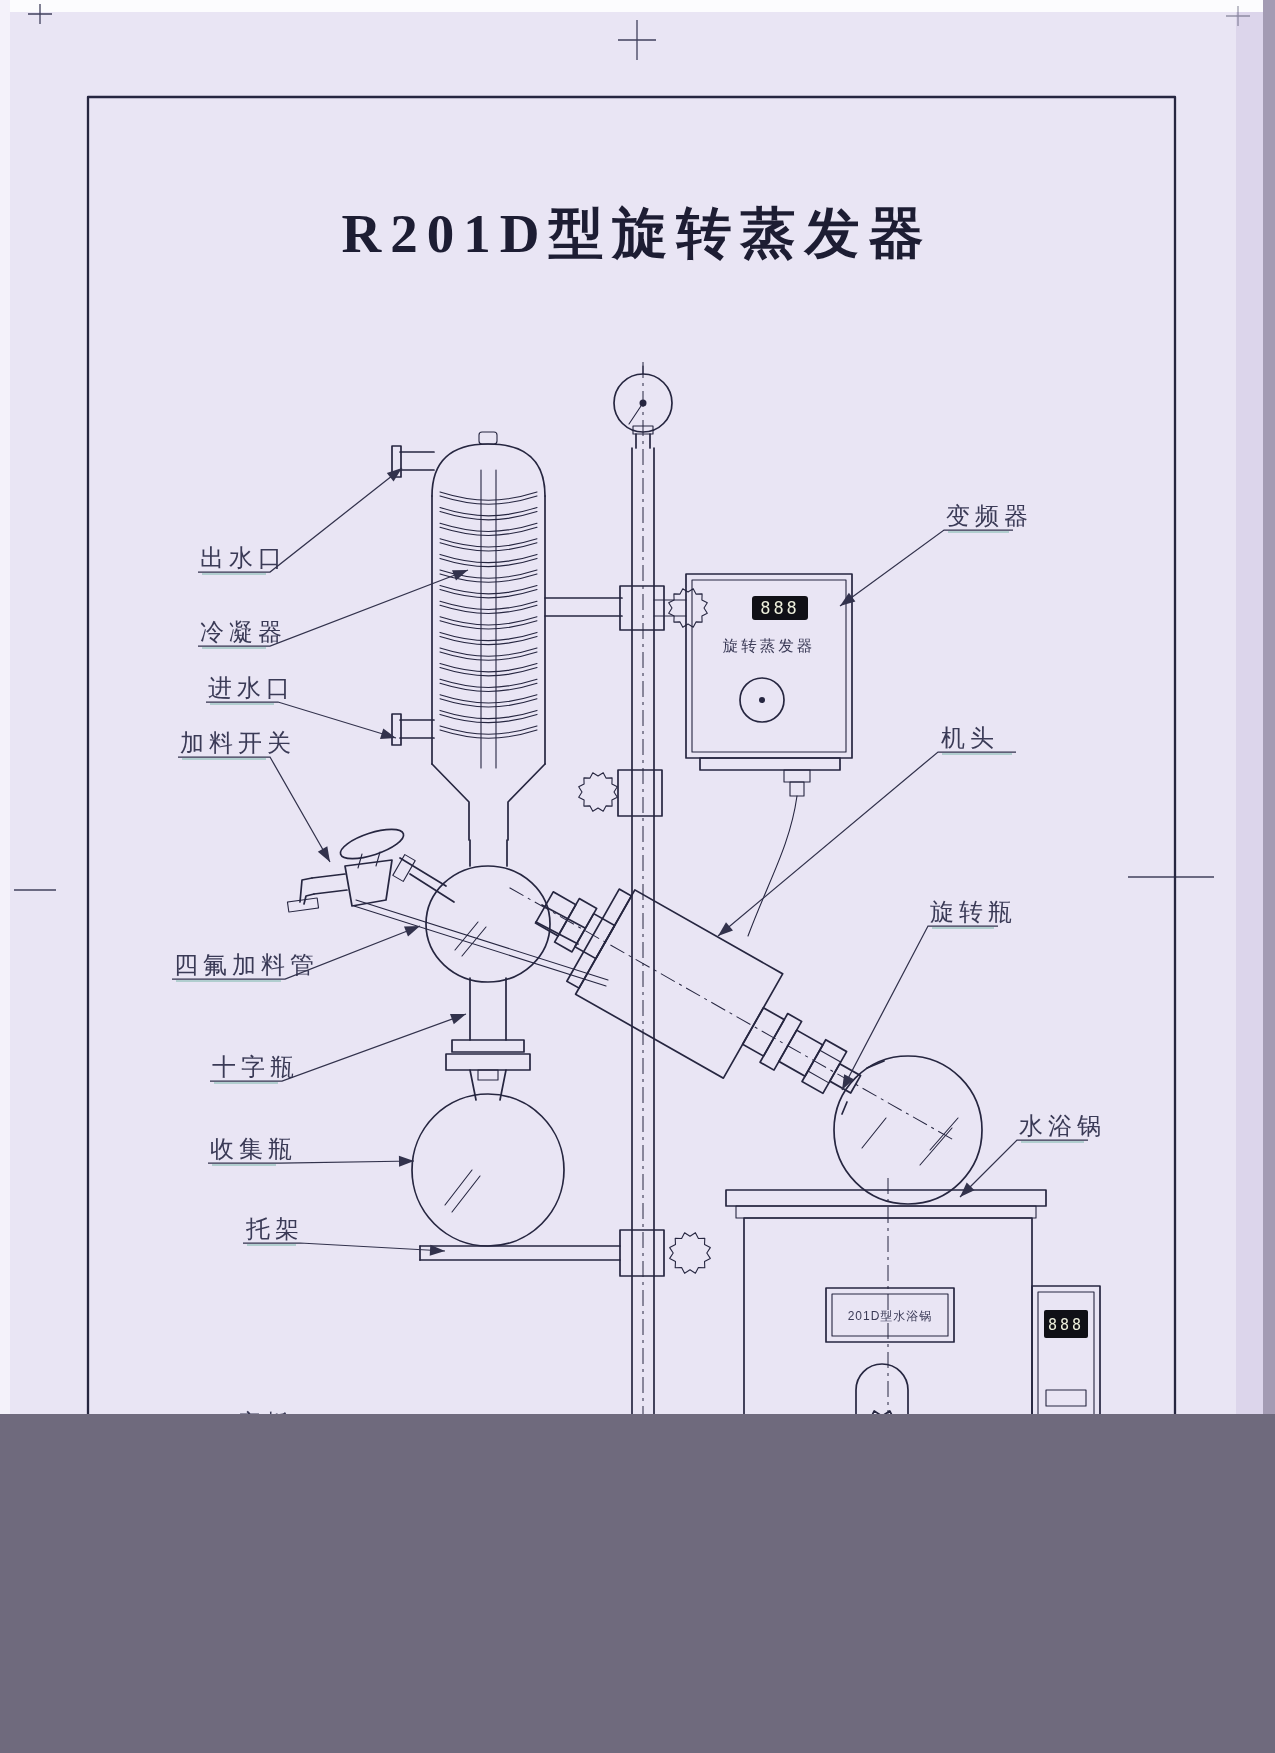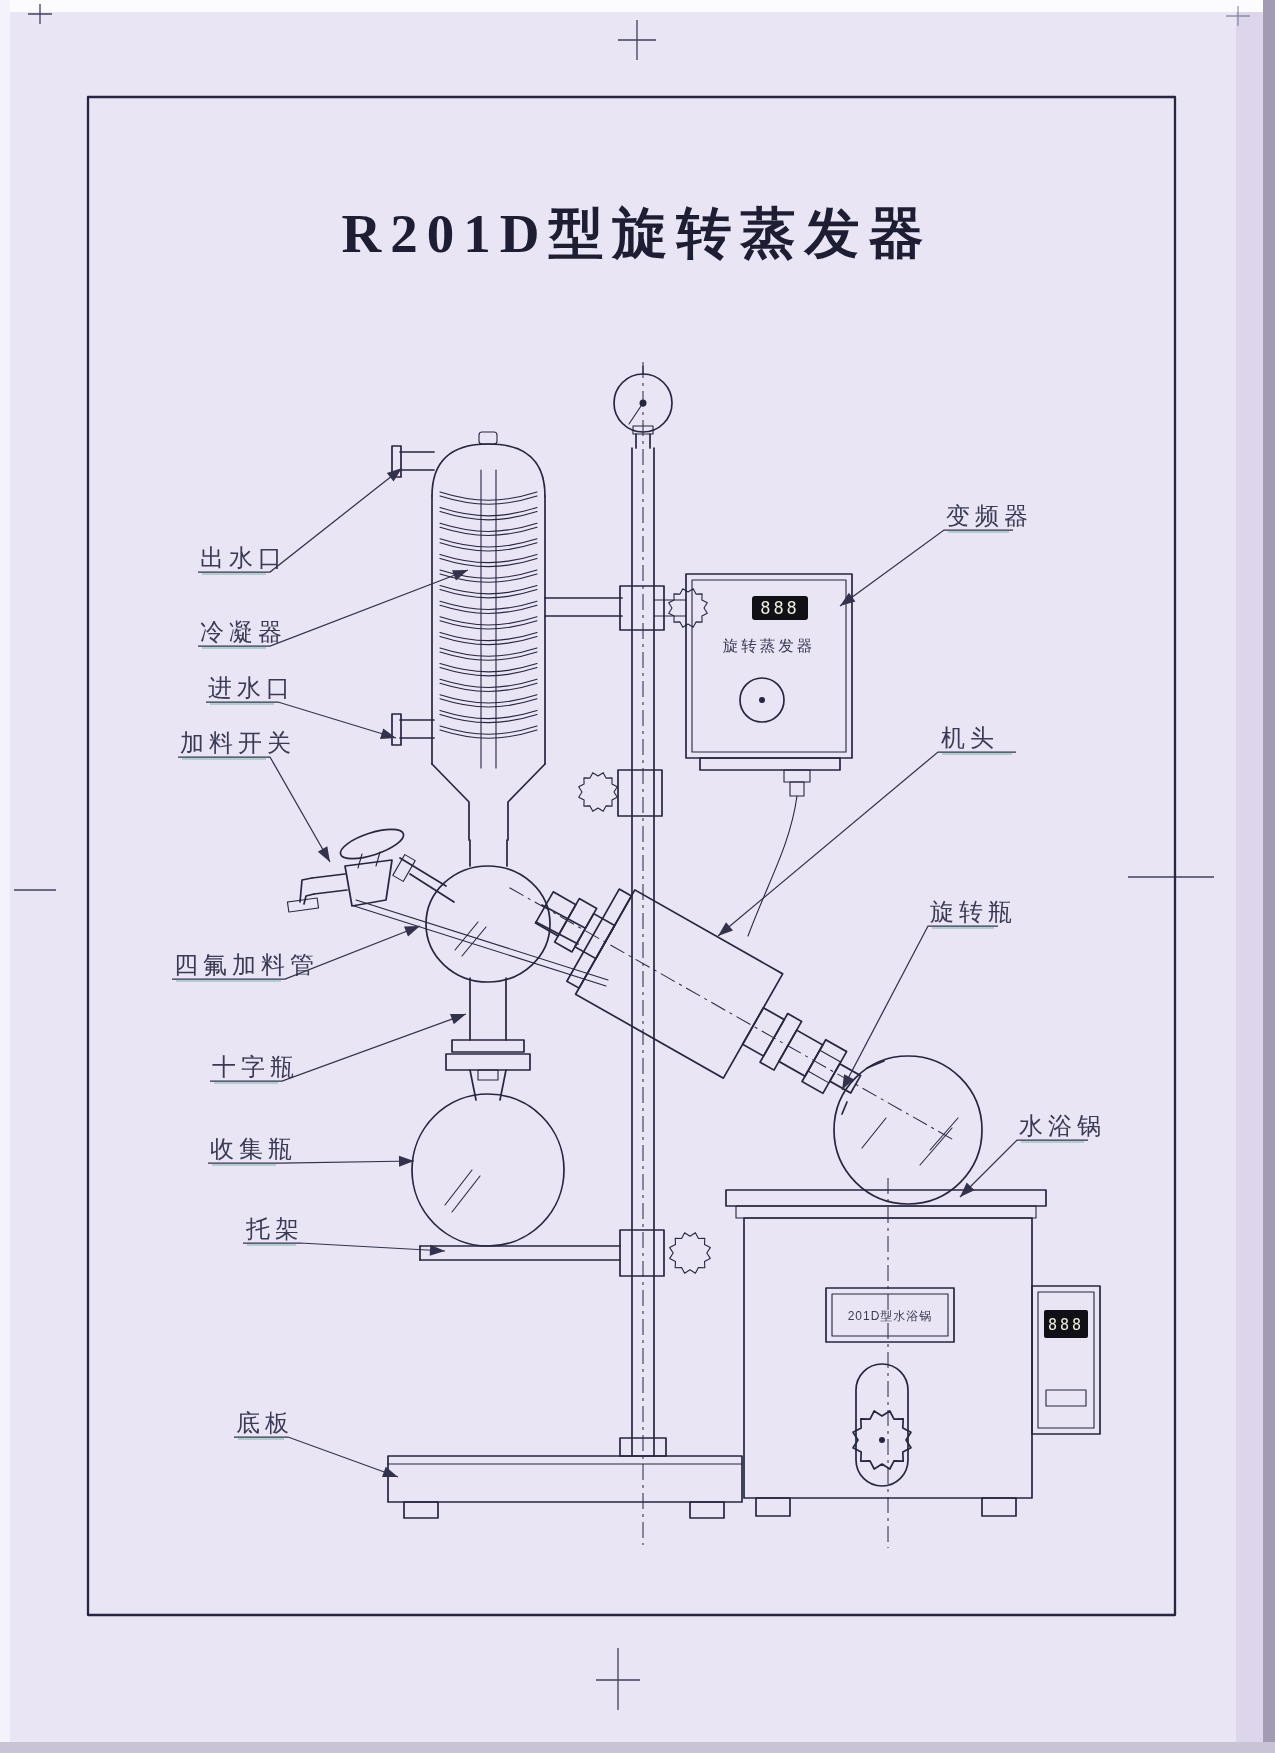--- a/index.html
+++ b/index.html
@@ -1,16 +1,16 @@
 <!DOCTYPE html>
 <html style="--paper: #e9e5f4; --ink: #262640; --ink-dark: #1d1d33; --leader: #32324c; --fringe: #4da58c; --display-bg: #101016;"><head>
 <meta charset="utf-8">
 <style>
   html,body{margin:0;padding:0;background:#6f6a7d;}
-  .stage{position:relative;width:1275px;height:1753px;margin:0 auto;overflow:hidden;}
+  .stage{position:relative;width:1275px;height:1414px;margin:0 auto;overflow:hidden;}
   svg{display:block;}
   svg text{font-family:"Liberation Sans","DejaVu Sans",sans-serif;}
   .title{font-family:"Liberation Serif","DejaVu Serif",serif;font-size:55px;font-weight:600;
          letter-spacing:9px;fill:var(--ink-dark);}
   .lbl{font-size:24px;letter-spacing:5px;fill:#3a3a56;}
   .tiny{font-size:12px;letter-spacing:1px;fill:#3a3a56;}
   .ink{stroke:var(--ink);fill:none;stroke-width:1.7;stroke-linecap:round;stroke-linejoin:round;}
   .thin{stroke-width:1.1;}
   .thick{stroke-width:2.3;}
   .leader{stroke:var(--leader);fill:none;stroke-width:1.25;}

